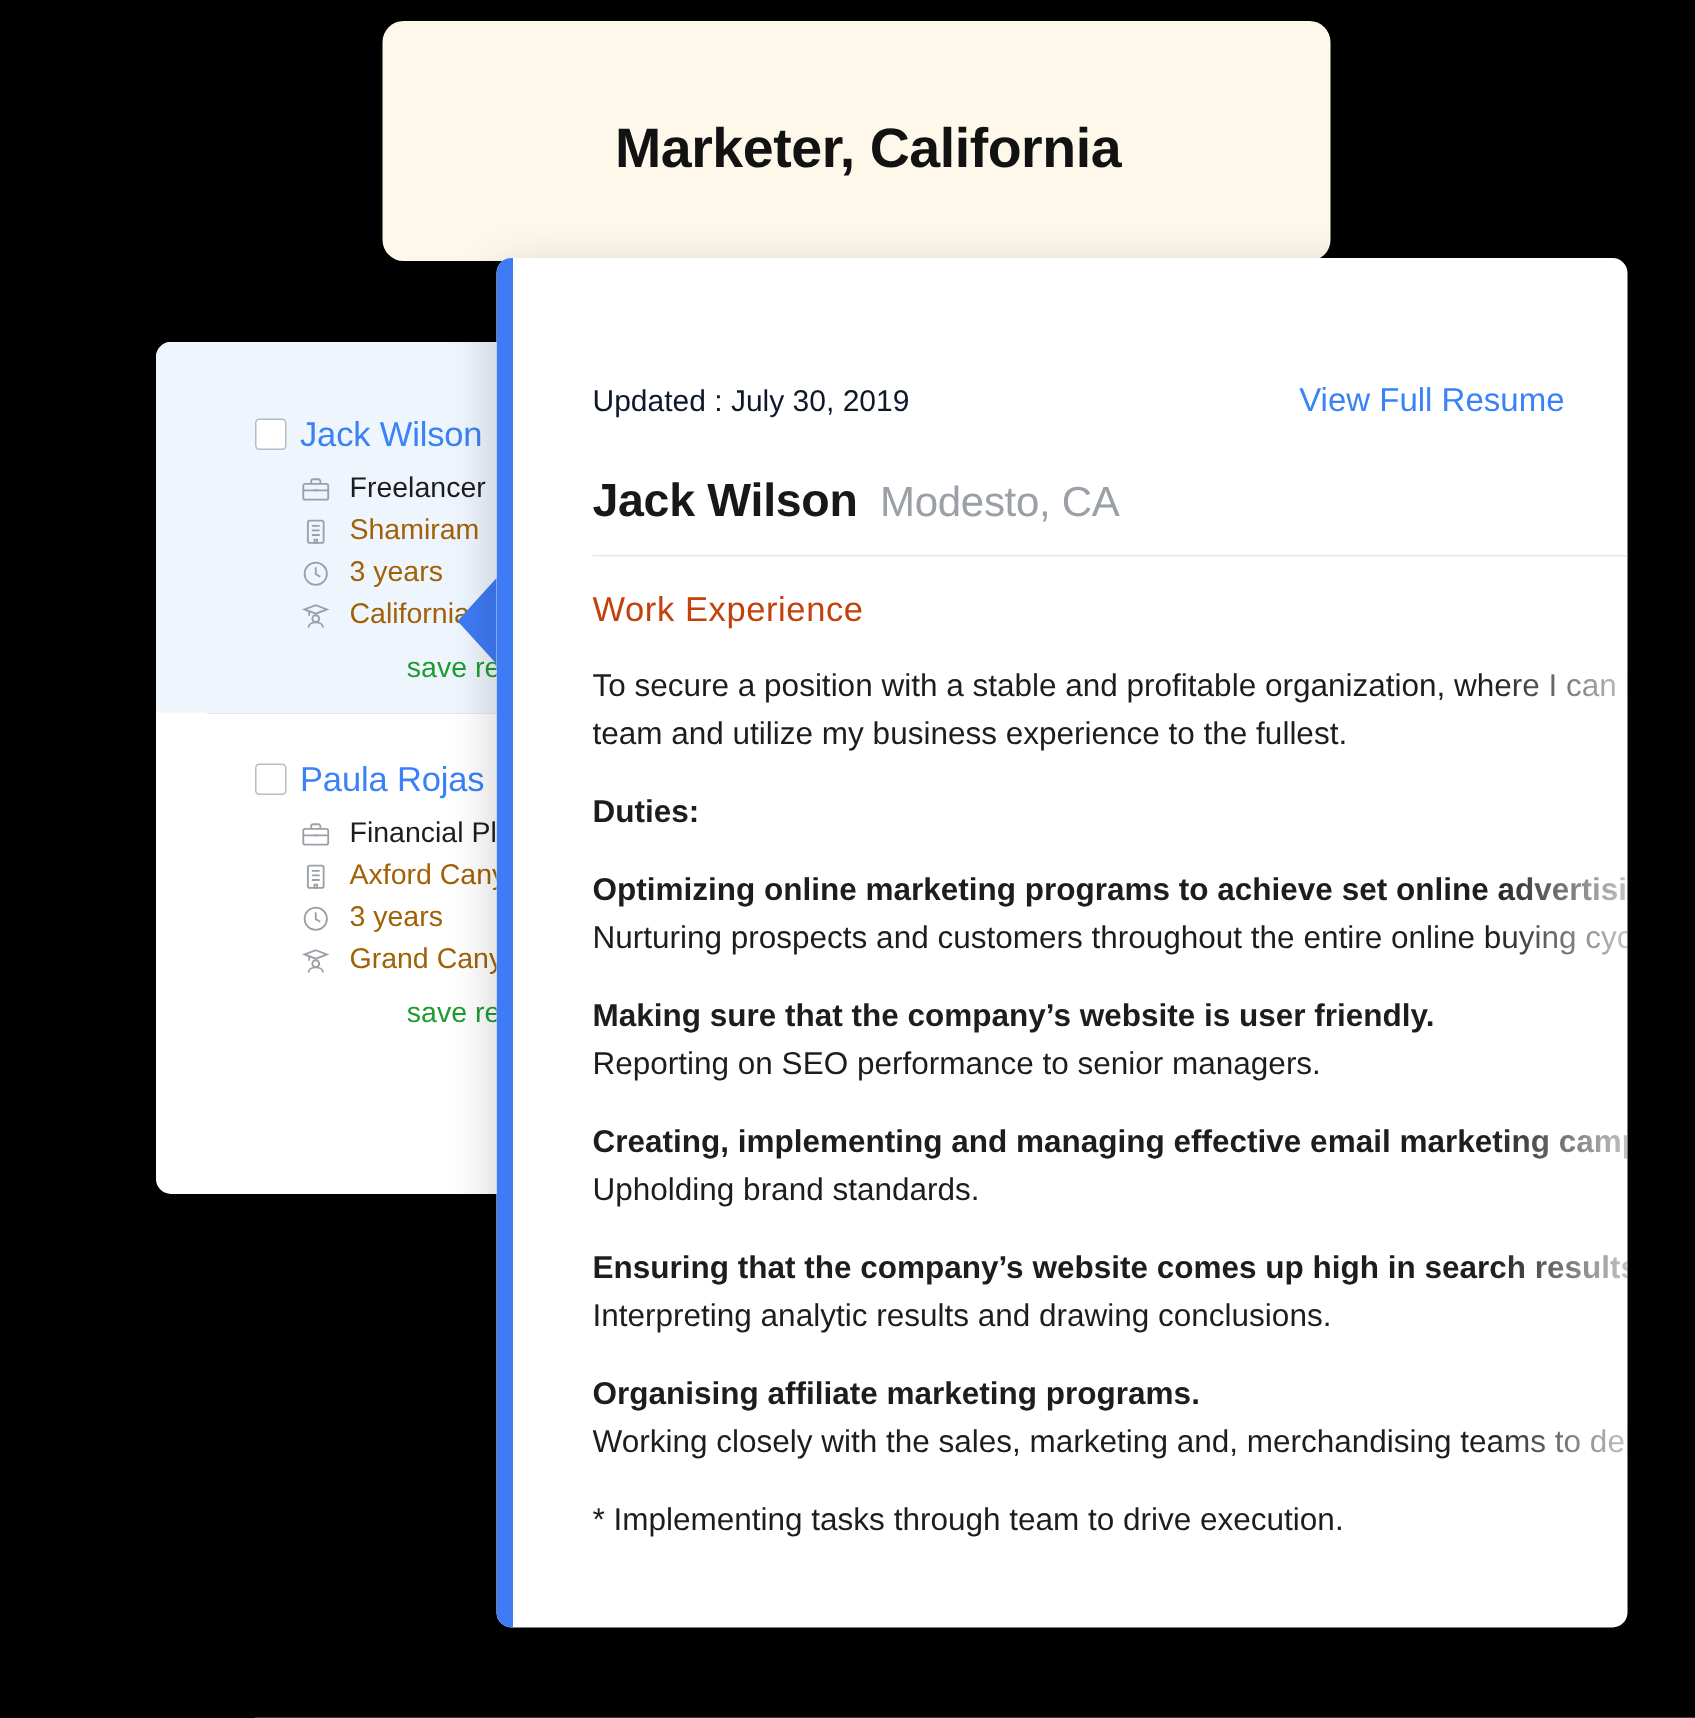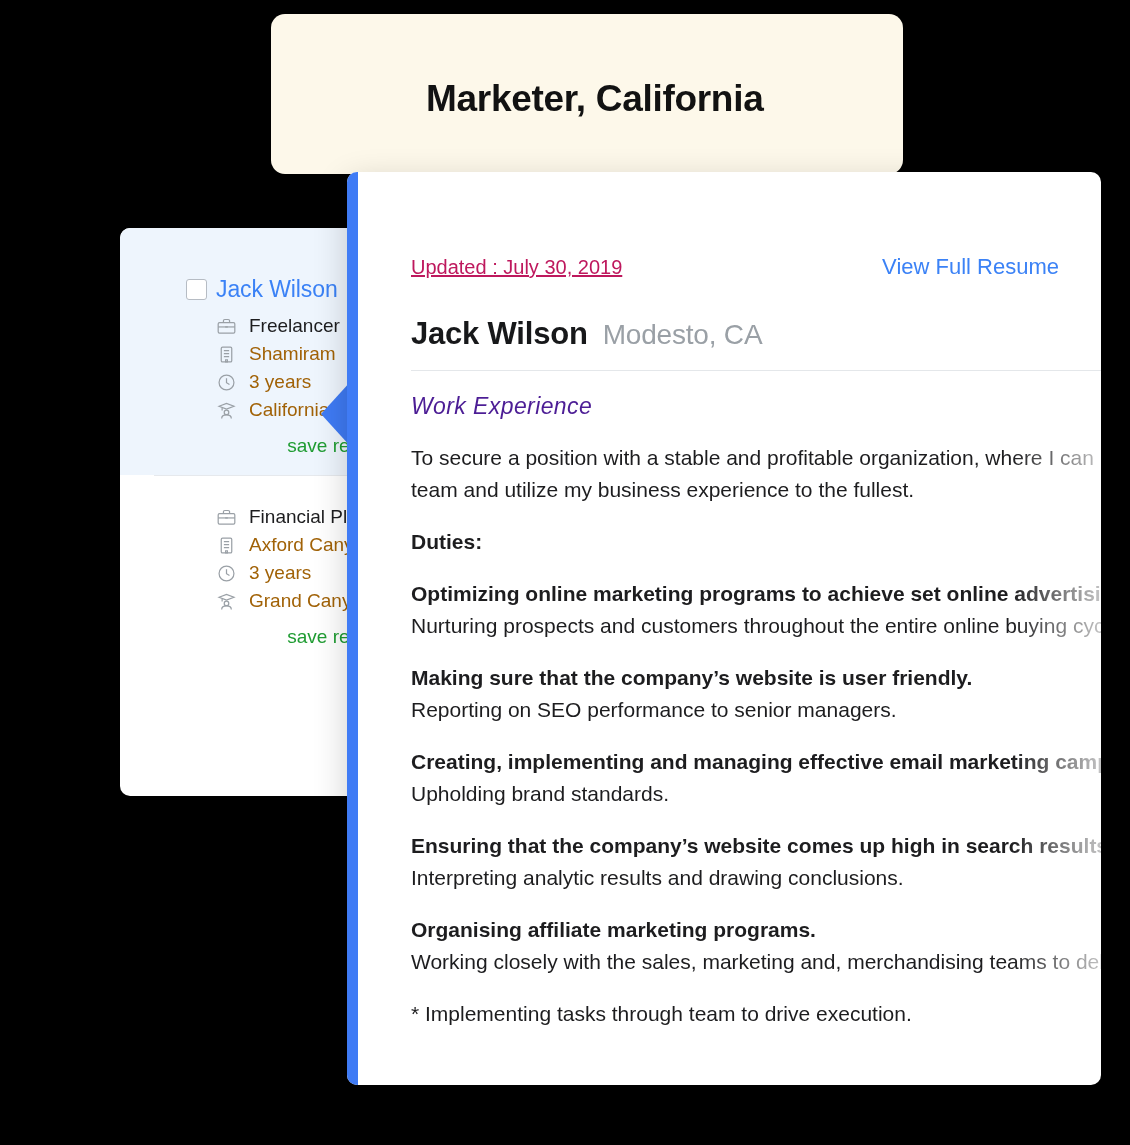--- a/index.html
+++ b/index.html
@@ -11,21 +11,21 @@
     width: 1130px;
     height: 1145px;
     position: relative;
     overflow: hidden;
     font-family: "Liberation Sans", sans-serif;
     -webkit-font-smoothing: antialiased;
   }
 
   .stage {
     position: absolute;
-    left: 16px; top: 0;
+    left: 0; top: 0;
     width: 972px; height: 1145px;
   }
 
   
   .title-card {
     position: absolute;
     left: 255px;
     top: 14px;
     width: 632px;
     height: 160px;
@@ -208,23 +208,22 @@
     padding: 58px 0 0 53px;
     overflow: hidden;
   }
   .resume-topline {
     display: flex;
     align-items: baseline;
     width: 648px;
   }
   .updated {
     font-size: 20px;
-    color: #be185d;
-    white-space: nowrap;
-    text-decoration: underline;
+    color: #0f172a;
+    white-space: nowrap;
   }
   .view-full {
     margin-left: auto;
     font-size: 22px;
     color: #3b82f6;
     white-space: nowrap;
     margin-top: 24px;
   }
   .name-row {
     margin-top: 36px;
@@ -246,23 +245,22 @@
   }
   .hr {
     margin-top: 18px;
     width: 700px;
     height: 1px;
     background: #e4e7ea;
   }
   .section-title {
     margin-top: 22px;
     font-size: 23px;
-    color: #4c1d95;
+    color: #c2410c;
     letter-spacing: 0.4px;
-    font-style: italic;
   }
   .para {
     margin-top: 22px;
     width: 760px;
     font-size: 21px;
     line-height: 32px;
     color: #1d1d1f;
     white-space: pre-wrap;
     -webkit-mask-image: linear-gradient(to right, #000 0px, #000 600px, rgba(0,0,0,0.18) 700px, rgba(0,0,0,0) 740px);
             mask-image: linear-gradient(to right, #000 0px, #000 600px, rgba(0,0,0,0.18) 700px, rgba(0,0,0,0) 740px);
@@ -330,20 +328,24 @@
           </div>
         </div>
         <div class="save-link">save resume</div>
       </div>
     </div>
 
     <div class="divider"></div>
 
     <div class="cand-row second">
       <div class="row-inner">
+        <div class="cand-name-line">
+          <span class="checkbox"></span>
+          <span class="cand-name">Paula Rojas</span>
+        </div>
         <div class="cand-meta">
           <div class="meta-line primary">
             <svg class="ic" viewBox="0 0 24 24" fill="none" stroke="#9aa0a6" stroke-width="1.4">
               <rect x="2.5" y="7.5" width="19" height="12" rx="1.5"></rect>
               <path d="M8.5 7.5V5.5a1.5 1.5 0 0 1 1.5-1.5h4a1.5 1.5 0 0 1 1.5 1.5v2"></path>
               <path d="M2.5 12.5h19"></path>
                 <path d="M10.5 12.5h3"></path>
             </svg>
             <span class="txt">Financial Pl</span>
           </div>

